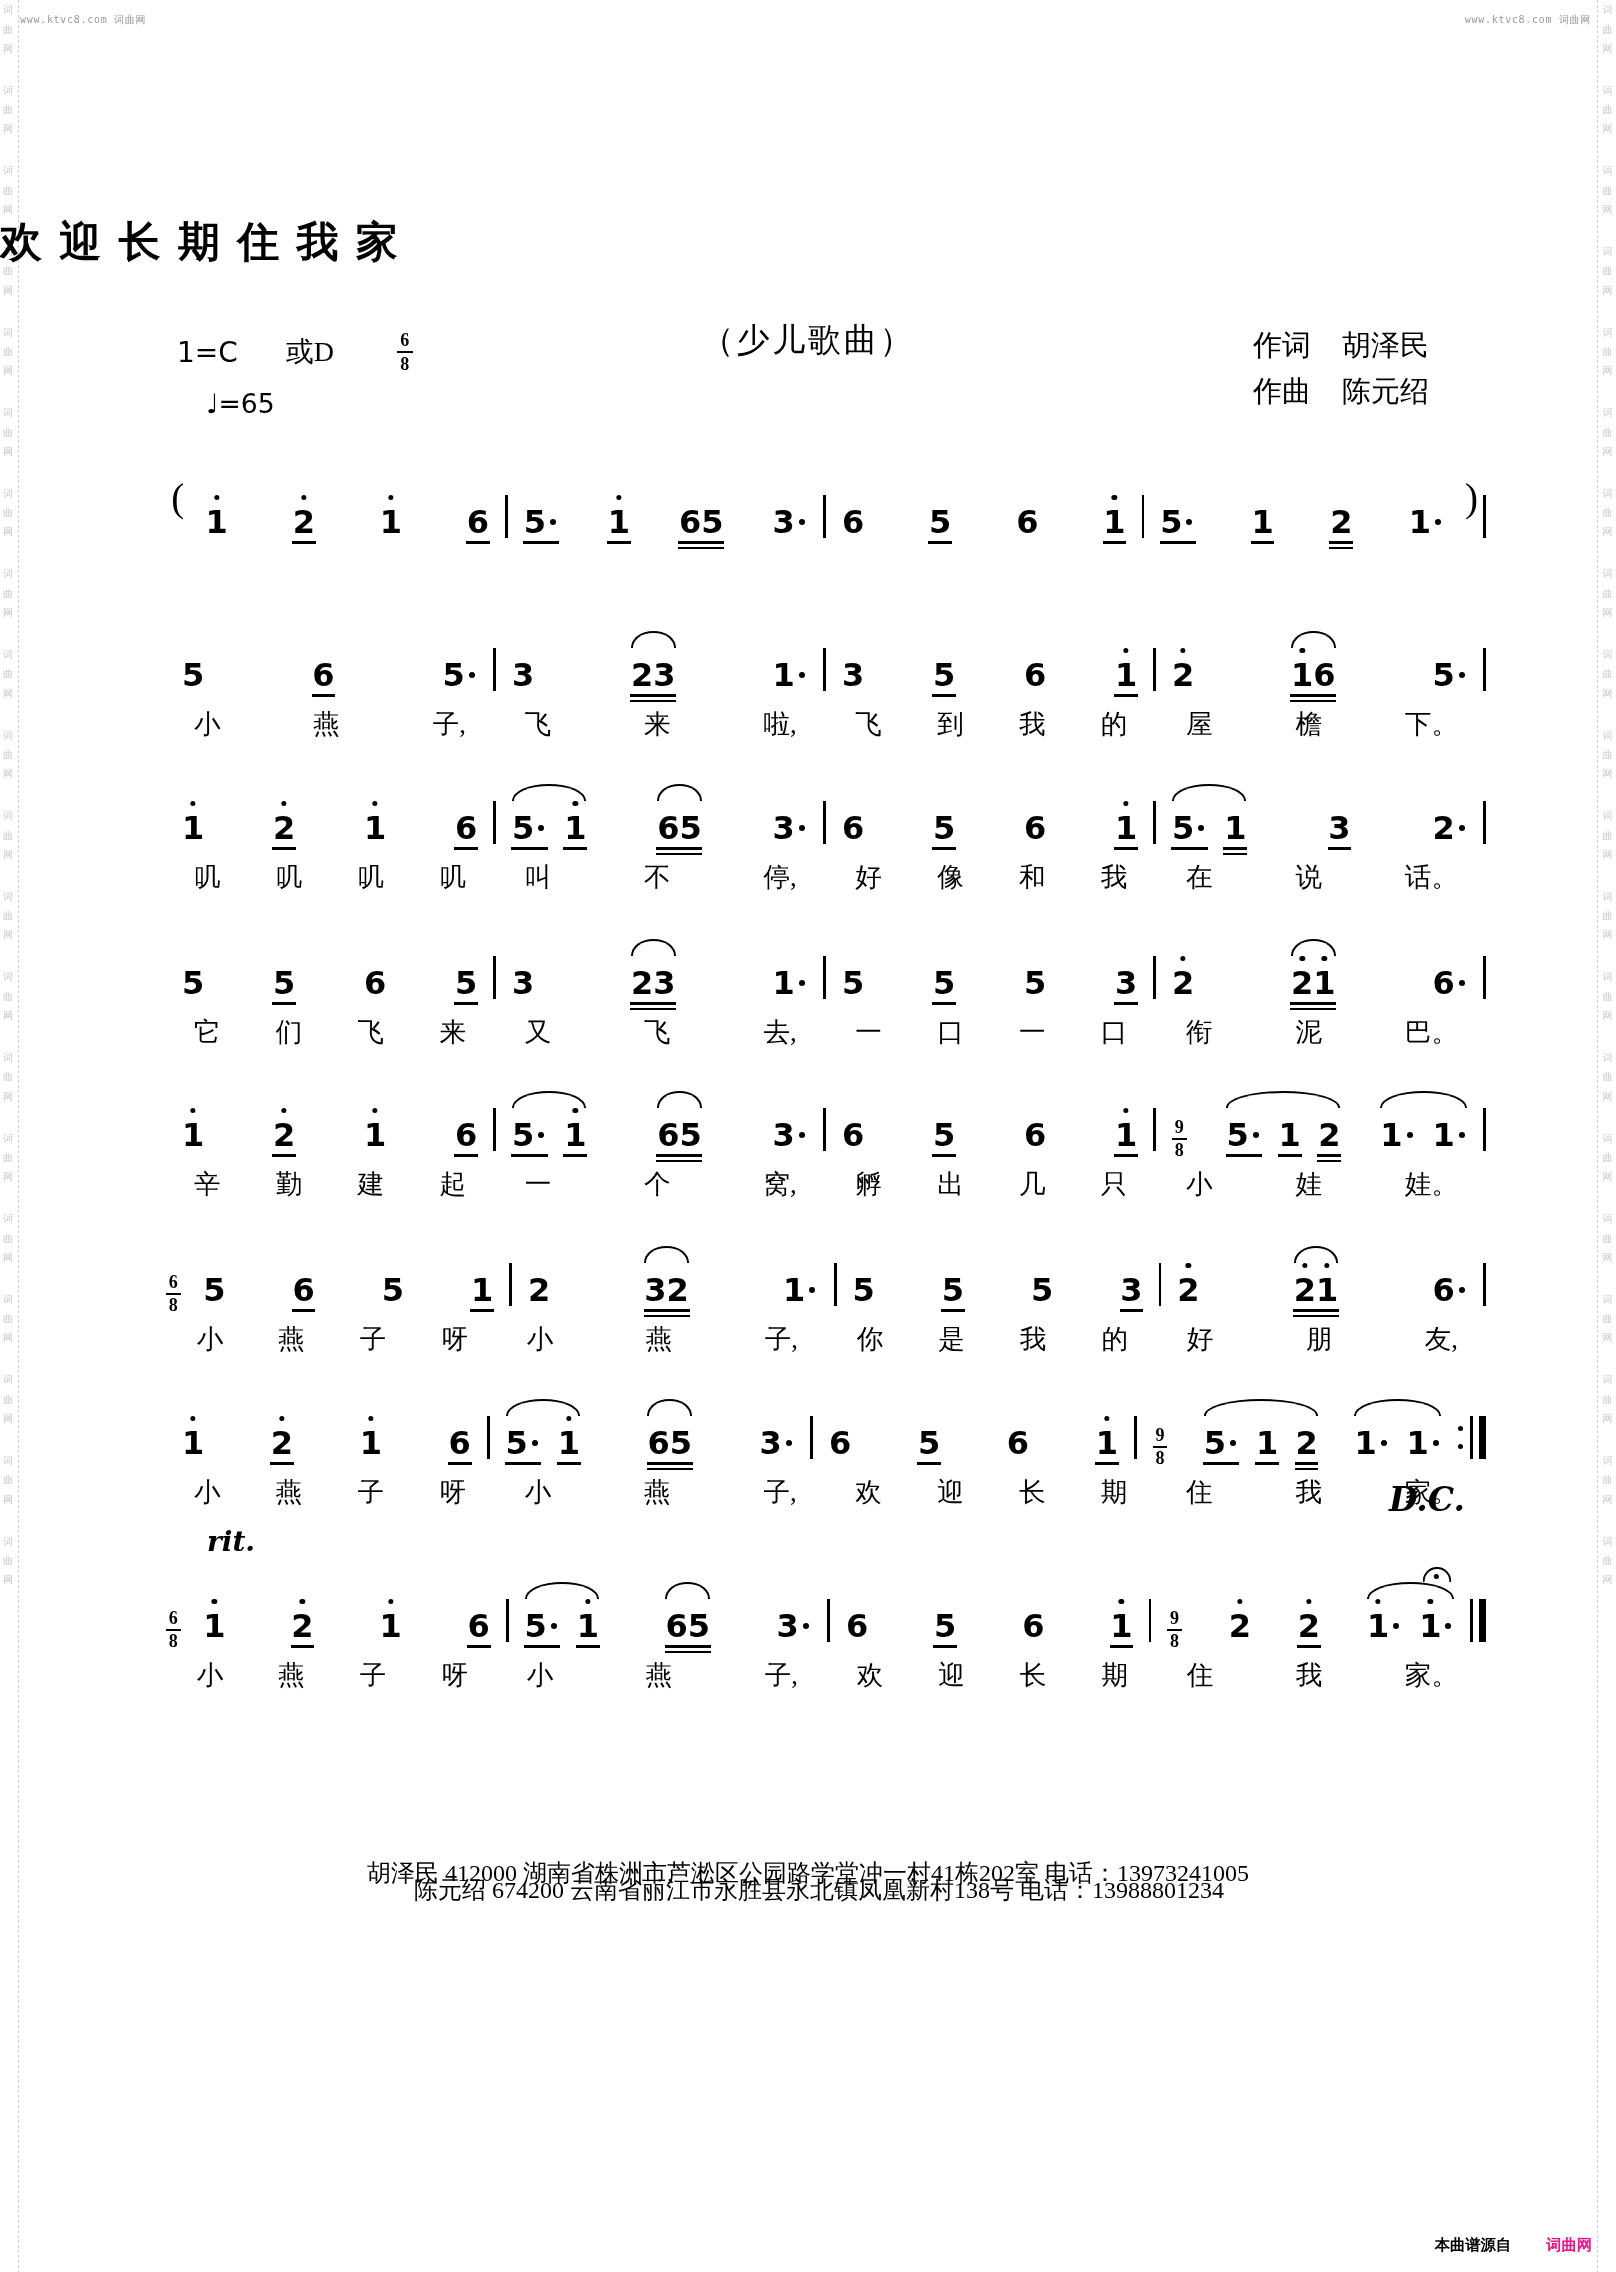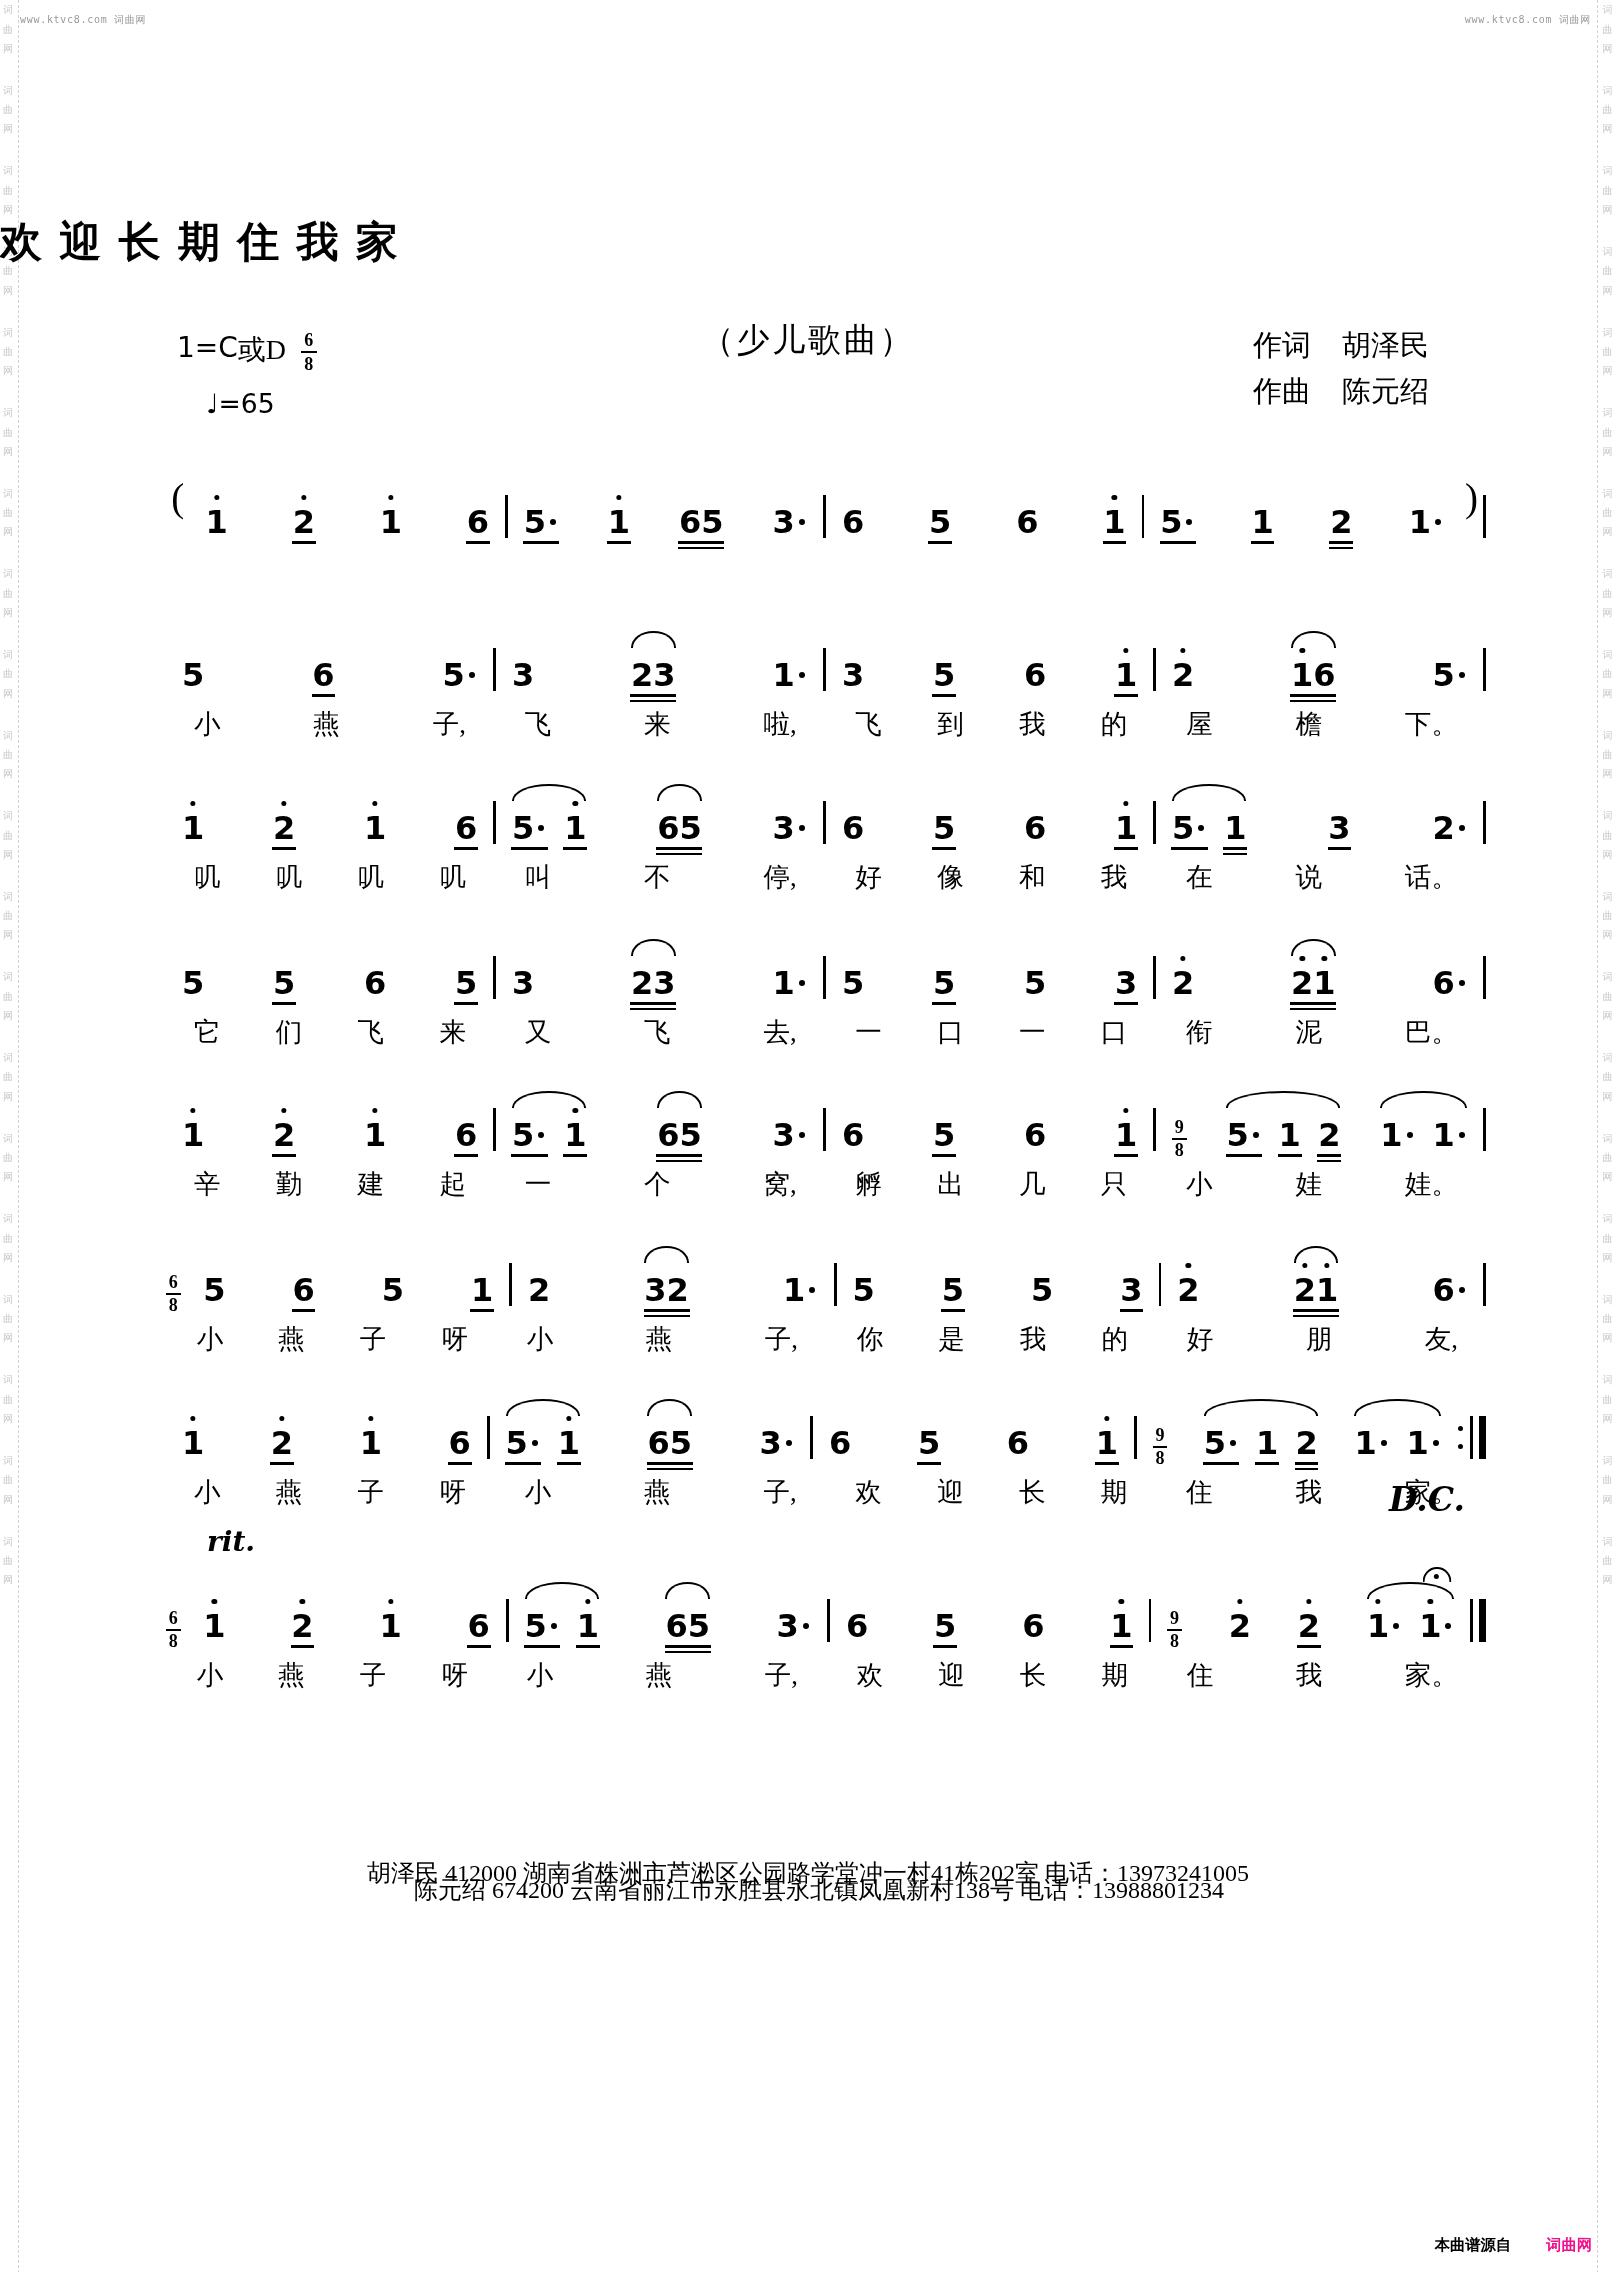--- a/index.html
+++ b/index.html
@@ -25,21 +25,21 @@
   .wm-top.right{right:25px;}
 
   .title{position:absolute;top:214px;left:0;width:100%;text-align:left;
          font-size:42px;font-weight:bold;letter-spacing:17.3px;}
   .subtitle{position:absolute;top:318px;left:0;width:100%;text-align:center;
             font-size:33px;letter-spacing:2.7px;}
   .credits{position:absolute;top:323px;right:187px;font-size:29px;line-height:1.58;}
   .credits .row{display:flex;gap:31px;justify-content:flex-end;margin-left:32px;}
 
   .keysig{position:absolute;left:177px;top:331px;font-size:28px;
-          font-family:"DejaVu Sans",sans-serif;display:flex;}
+          font-family:"DejaVu Sans",sans-serif;display:flex;align-items:center;gap:48px;}
   .keysig .cjk{font-family:"Liberation Serif",serif;}
   .frac{display:inline-flex;flex-direction:column;align-items:center;
         font-family:"Liberation Serif",serif;font-weight:bold;font-size:18px;line-height:1;margin-left:14.6px;}
   .frac .mid{width:16px;height:2px;background:#000;margin:2px 0;}
   .tempo{position:absolute;left:206px;top:388px;font-size:26.6px;font-family:"DejaVu Sans",sans-serif;text-align:center;}
 
   
   .score-line{position:absolute;left:166px;width:1320px;}
   .notes-row{display:flex;align-items:flex-end;height:81px;
              font-family:"DejaVu Sans",sans-serif;font-weight:bold;font-size:32px;line-height:1;}

